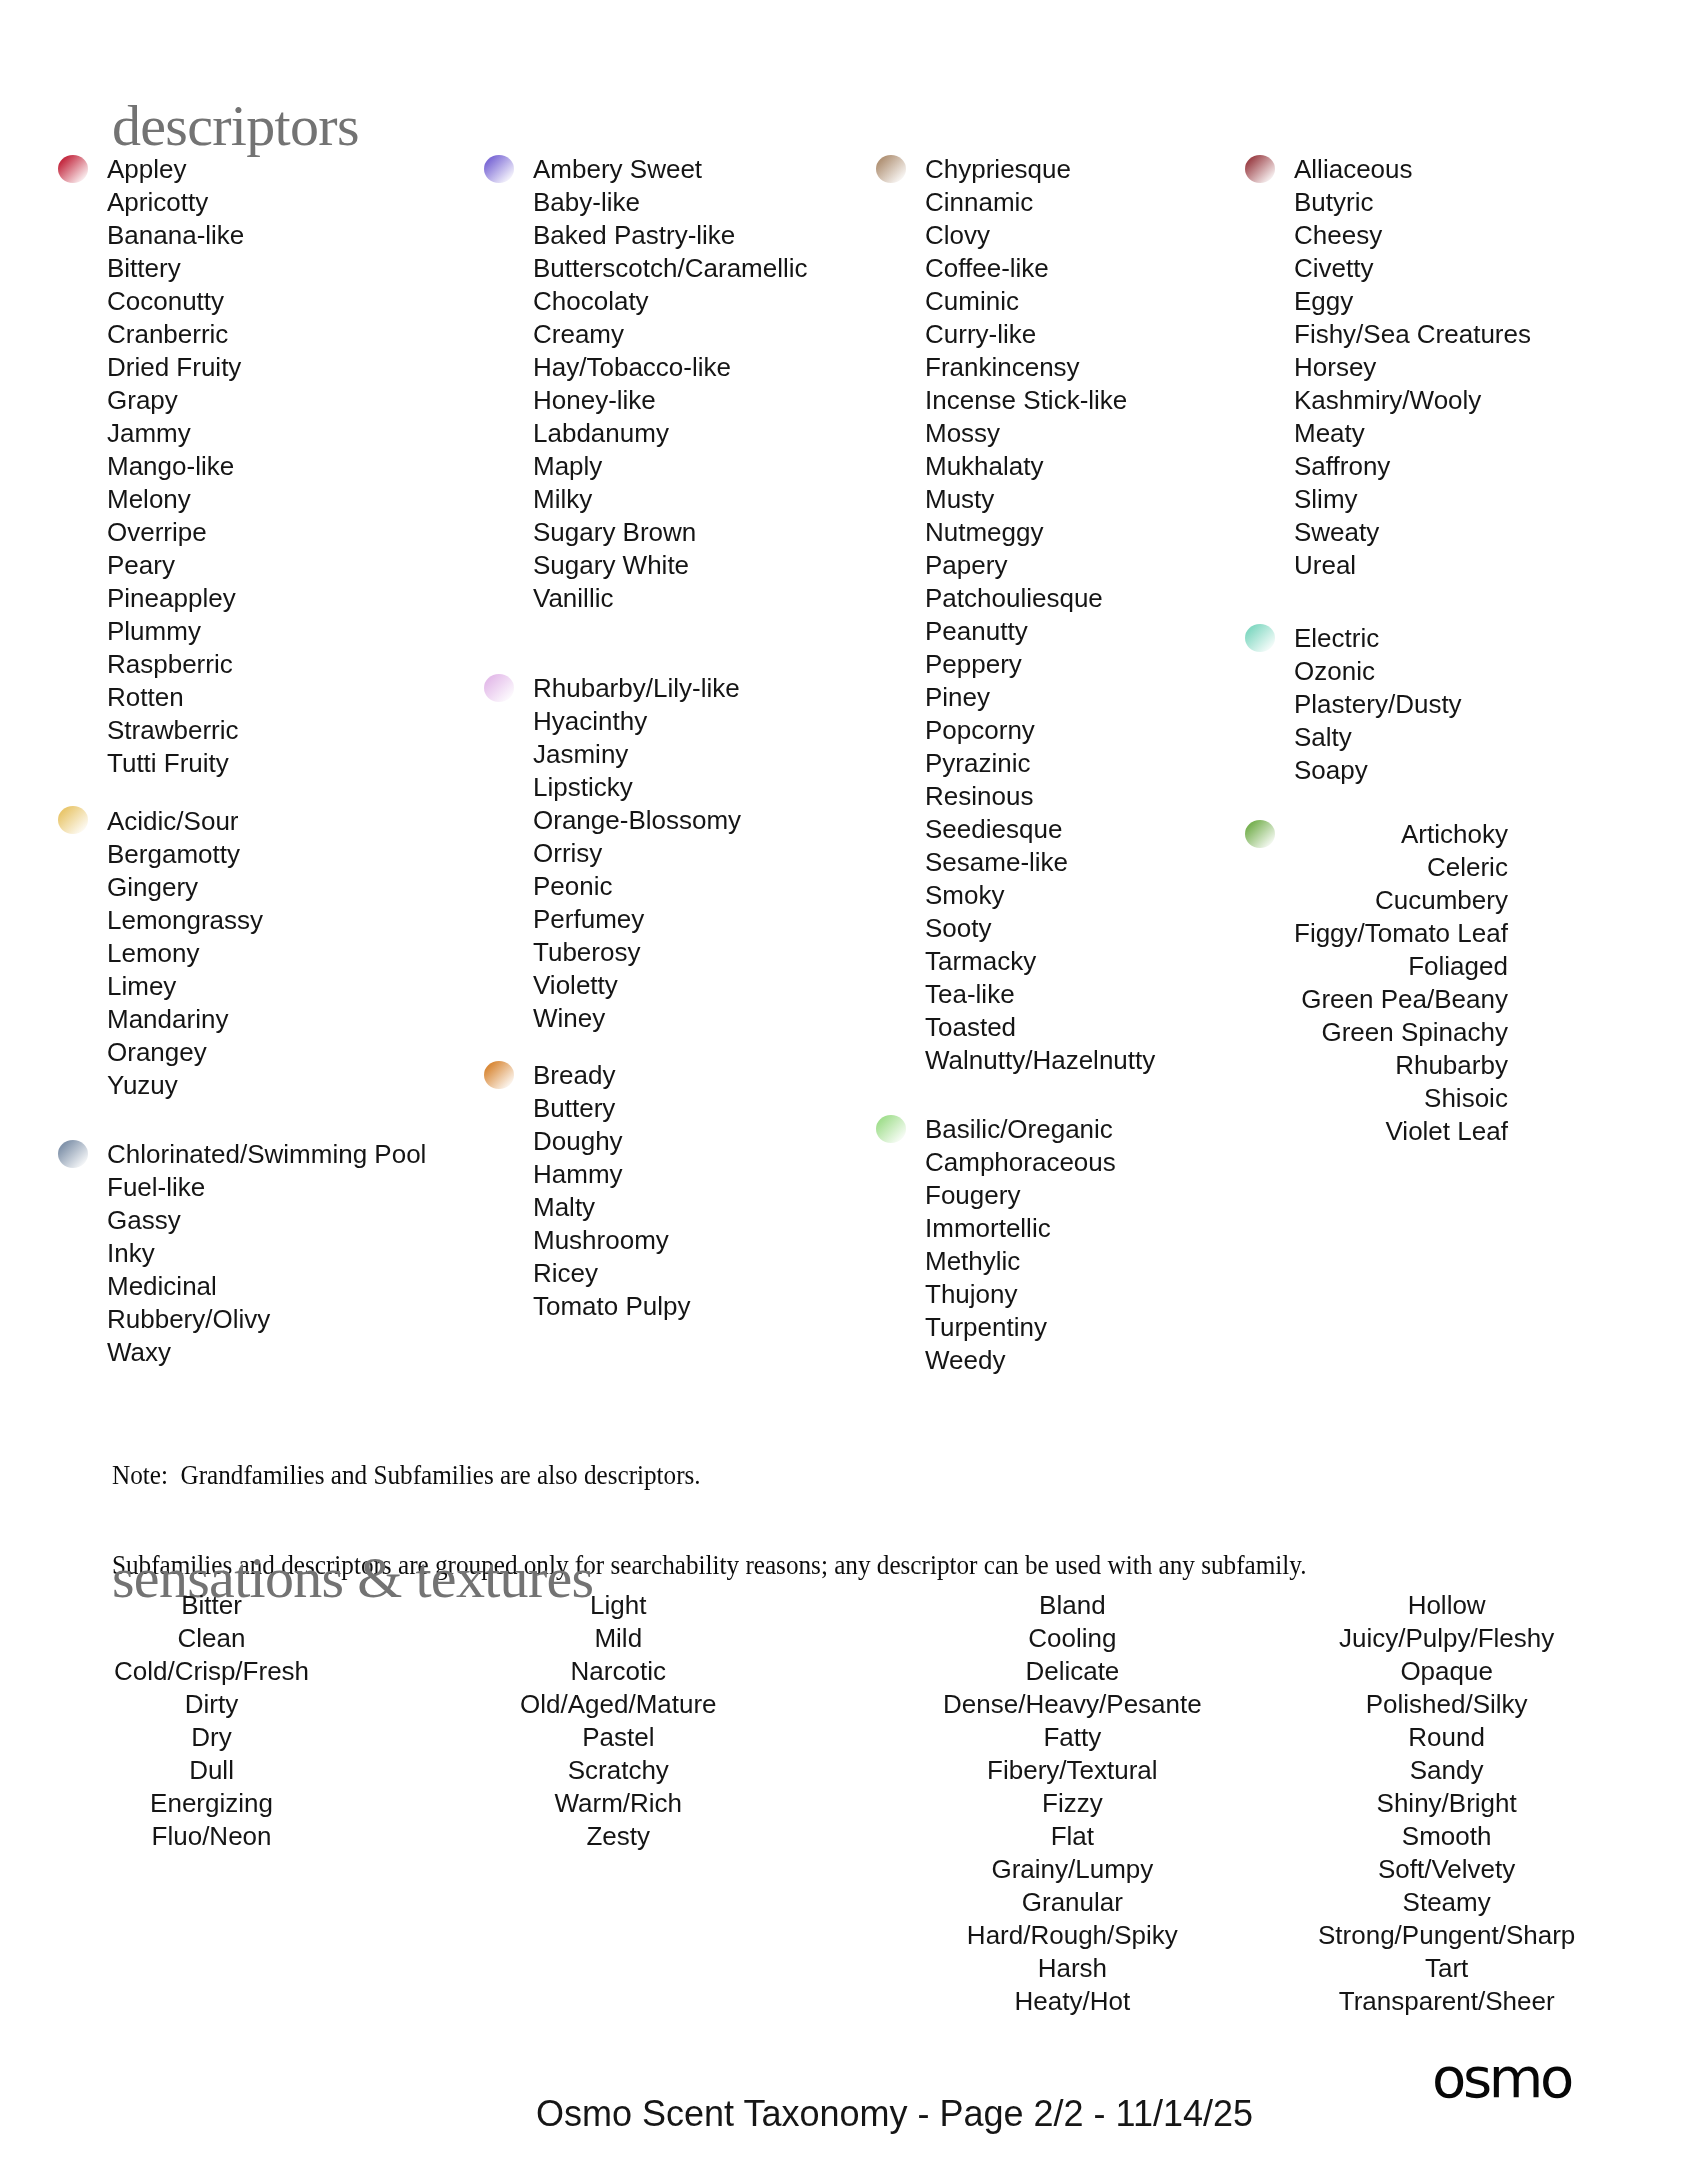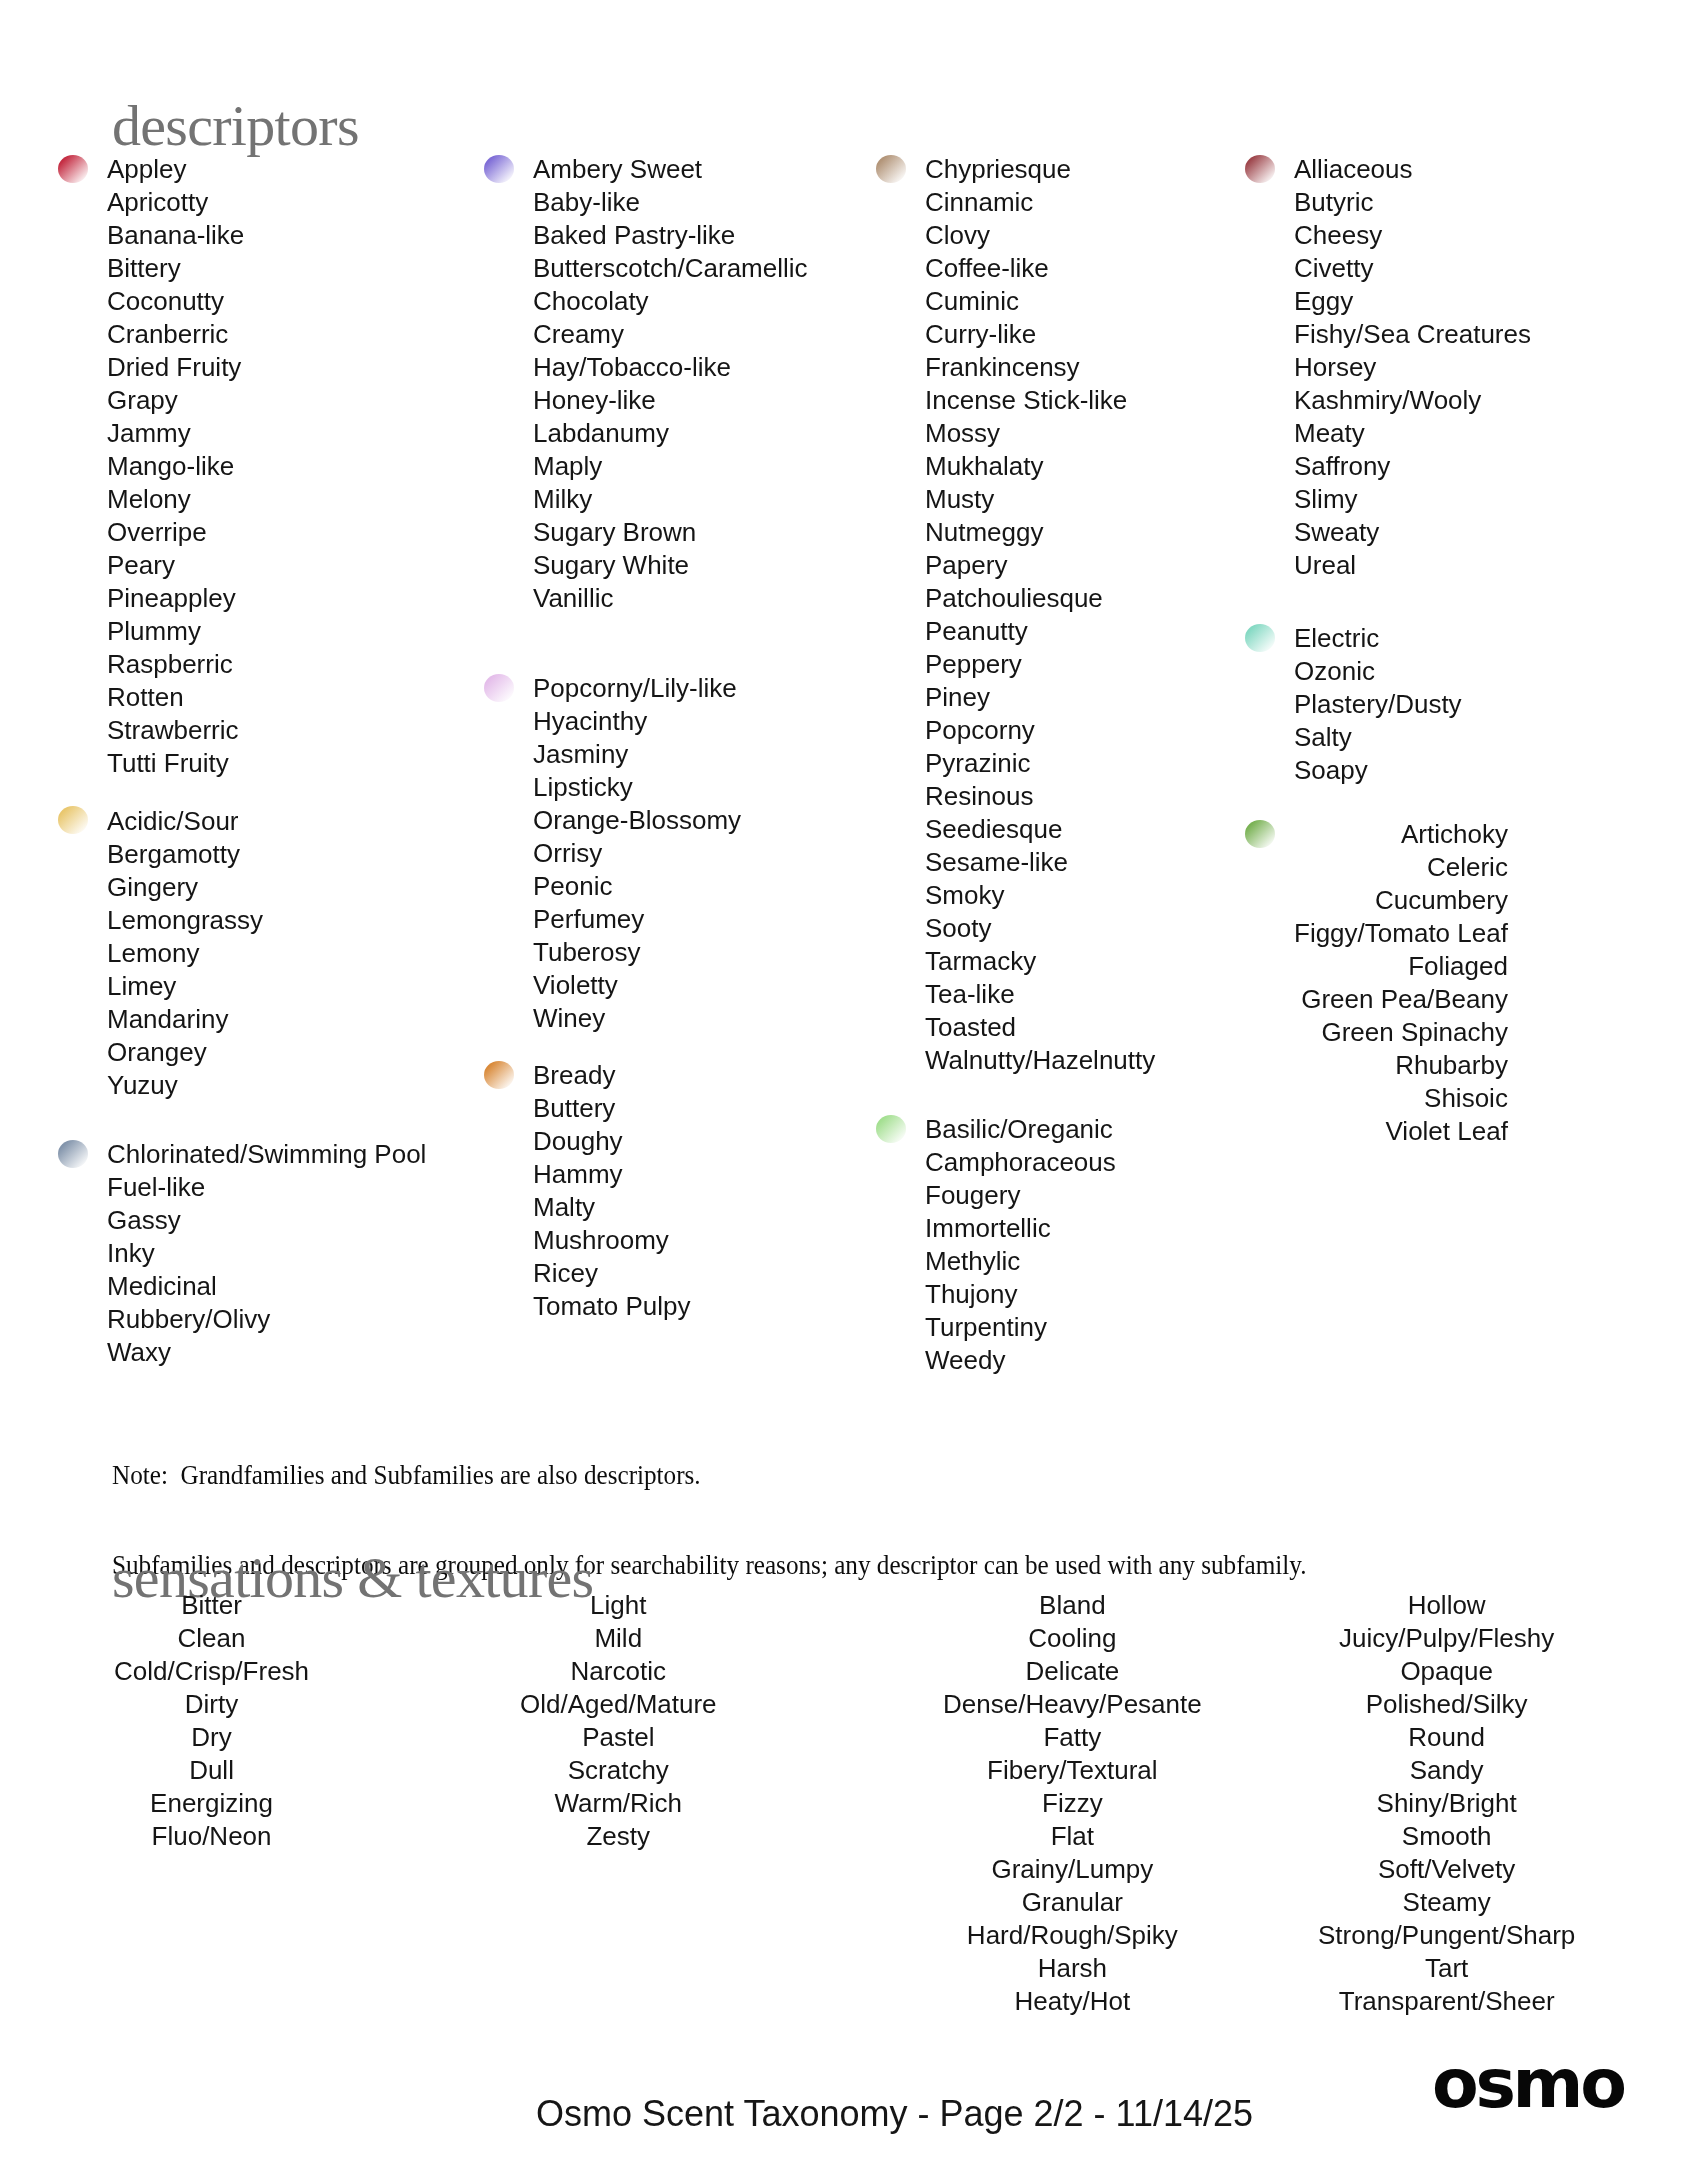--- a/index.html
+++ b/index.html
@@ -19,22 +19,22 @@
     width:30px;height:28px;border-radius:50%;
   }
   .note-block{
     font-family:"Liberation Serif",serif;font-size:26.5px;line-height:30px;
     color:#0d0d0d;white-space:pre;transform:scaleX(0.95);transform-origin:left top;
   }
   .footer-text{
     font-size:36px;color:#161616;white-space:nowrap;
   }
   .logo-text{
-    font-family:"DejaVu Sans",sans-serif;font-weight:bold;
-    font-size:68px;line-height:1;letter-spacing:-3.3px;color:#070707;white-space:nowrap;
+    font-family:"DejaVu Sans",sans-serif;font-weight:normal;
+    font-size:56px;line-height:1;letter-spacing:-3.3px;color:#070707;white-space:nowrap;
   }
 </style>
 </head>
 <body>
 
 <h1 class="abs serif-title" style="left:112px;top:58px;">descriptors</h1>
 
 <div id="descriptor-layer" class="abs" style="left:0;top:0;width:1687px;height:1389px;">
     <div class="abs dot" style="left: 58px; top: 155px; background: linear-gradient(135deg, rgb(196, 44, 66) 18%, rgb(255, 255, 255) 92%);"></div>
     <div class="abs group-list" style="left: 107px; top: 153px;">
@@ -92,21 +92,21 @@
       <div class="item">Honey-like</div>
       <div class="item">Labdanumy</div>
       <div class="item">Maply</div>
       <div class="item">Milky</div>
       <div class="item">Sugary Brown</div>
       <div class="item">Sugary White</div>
       <div class="item">Vanillic</div>
     </div>
     <div class="abs dot" style="left: 484px; top: 674px; background: linear-gradient(135deg, rgb(228, 189, 234) 18%, rgb(255, 255, 255) 92%);"></div>
     <div class="abs group-list" style="left: 533px; top: 672px;">
-      <div class="item">Popcorny/Lily-like</div>
+      <div class="item">Rhubarby/Lily-like</div>
       <div class="item">Hyacinthy</div>
       <div class="item">Jasminy</div>
       <div class="item">Lipsticky</div>
       <div class="item">Orange-Blossomy</div>
       <div class="item">Orrisy</div>
       <div class="item">Peonic</div>
       <div class="item">Perfumey</div>
       <div class="item">Tuberosy</div>
       <div class="item">Violetty</div>
       <div class="item">Winey</div>

